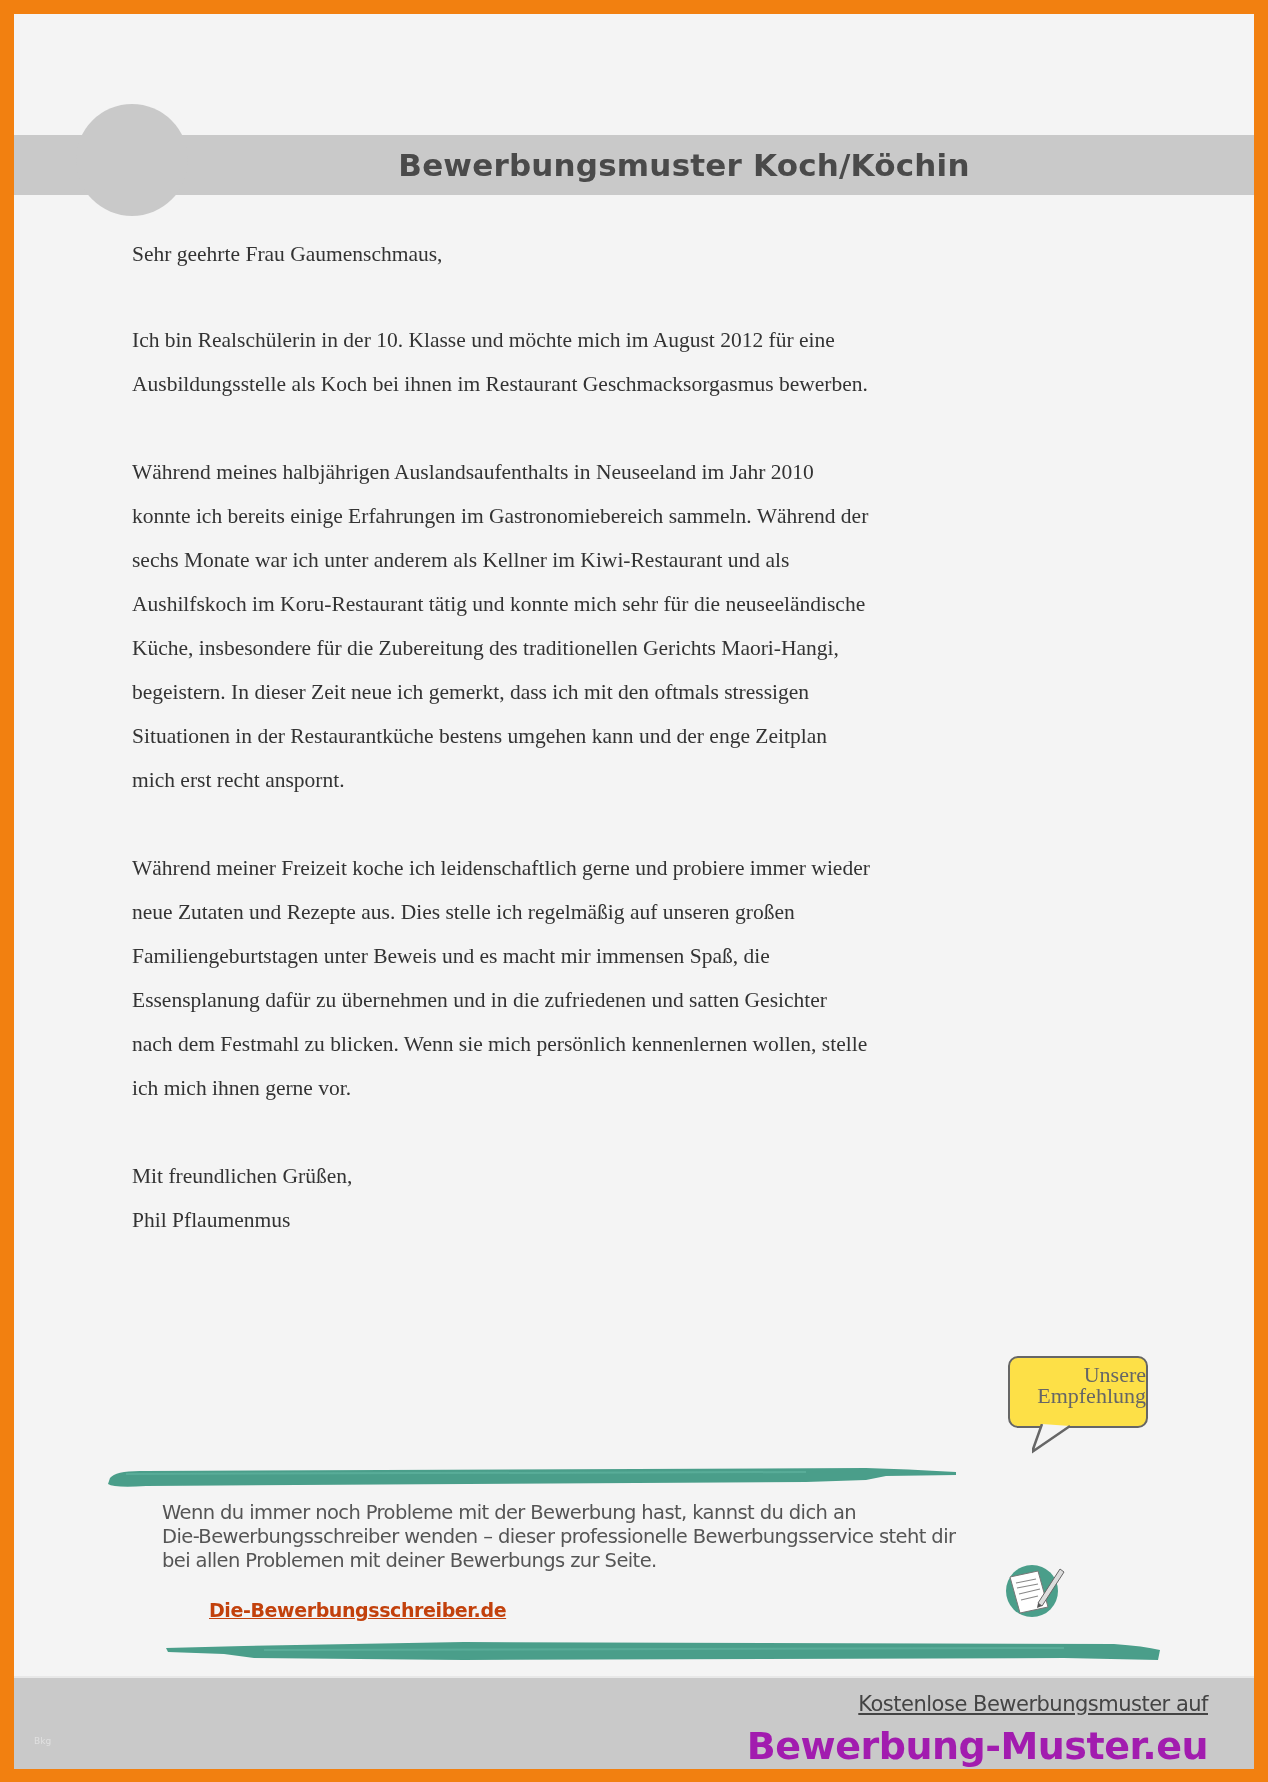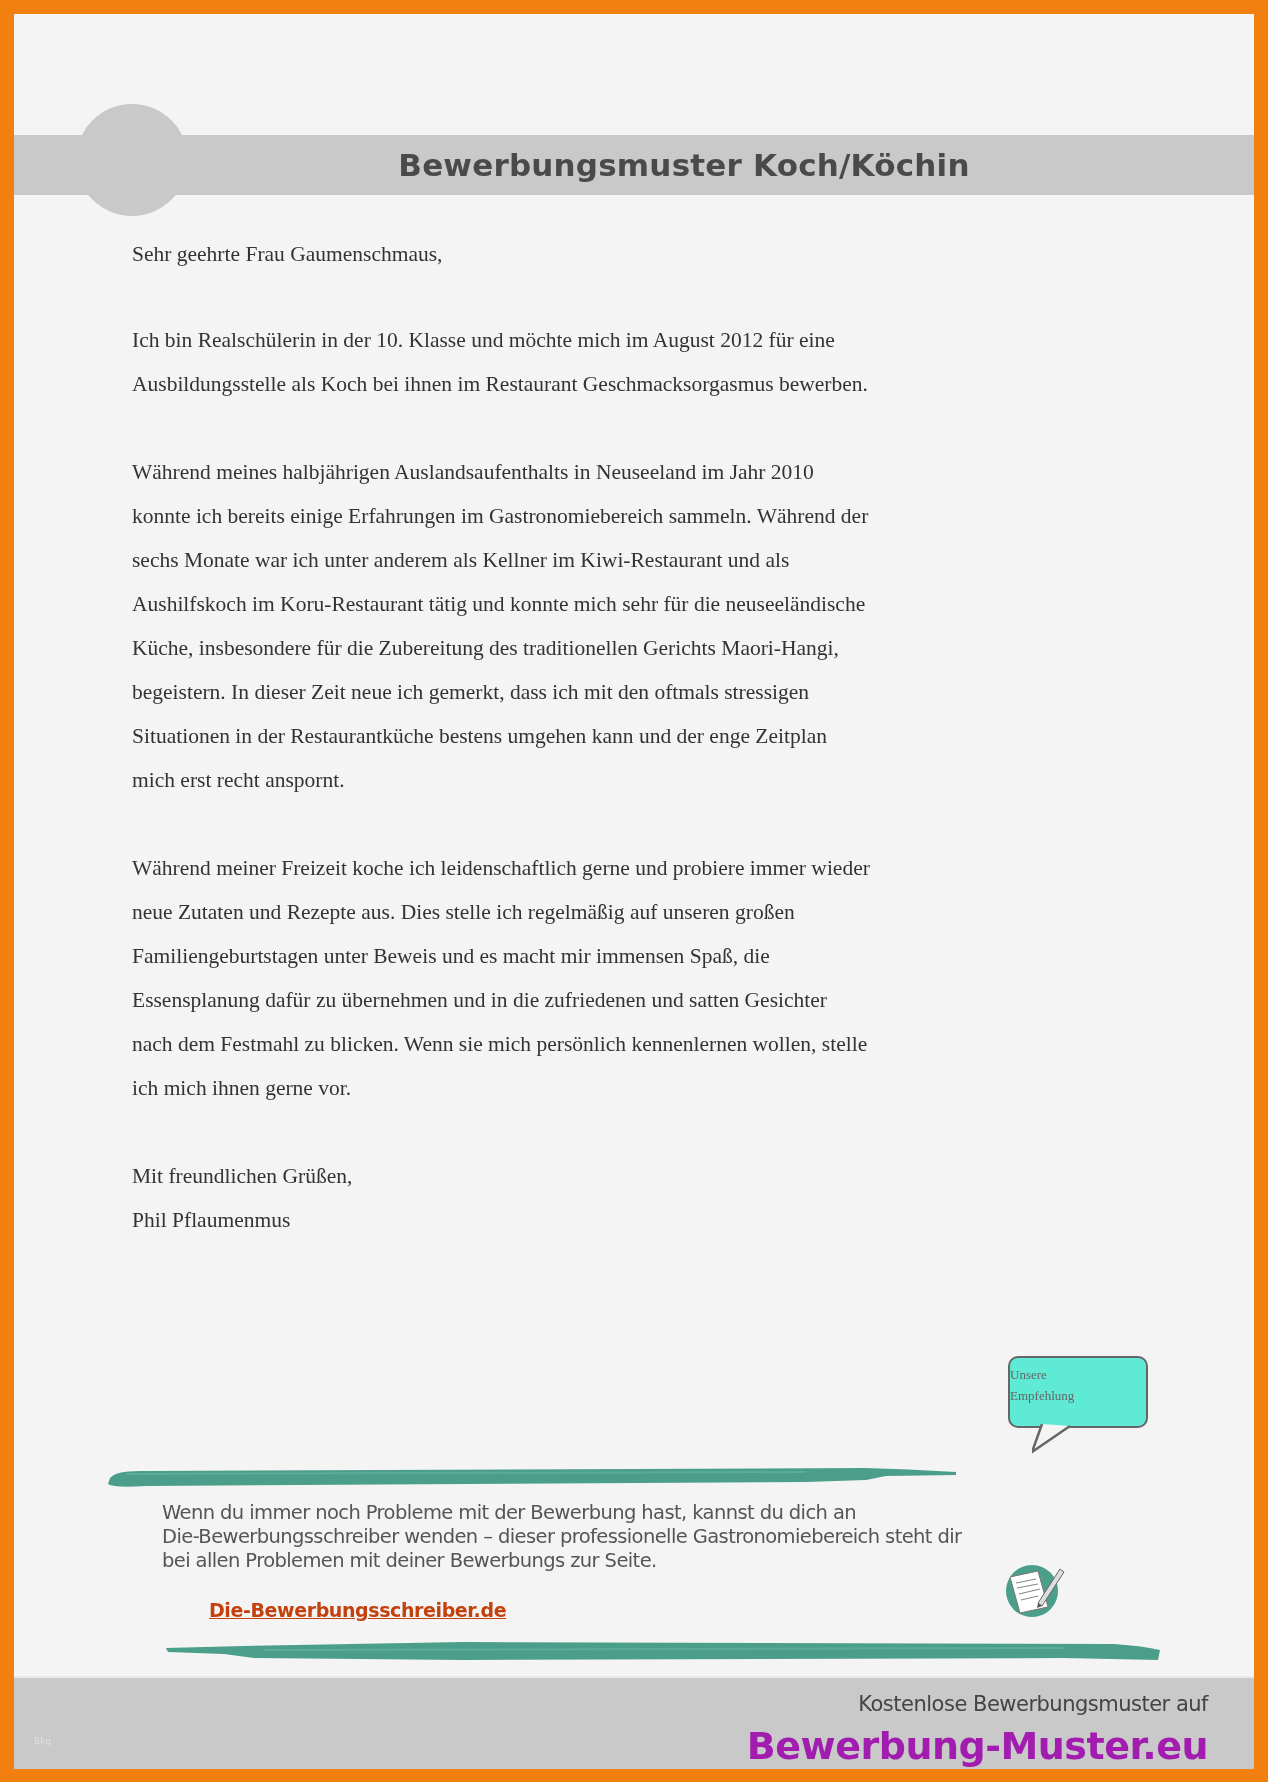--- a/index.html
+++ b/index.html
@@ -4,29 +4,29 @@
 <style>
   html, body { margin: 0; padding: 0; }
   body { width: 1268px; height: 1782px; position: relative; overflow: hidden; background: #f28010; }
   .page { position: absolute; left: 14px; top: 14px; width: 1240px; height: 1755px; background: #f4f4f4; overflow: hidden; }
   .header-band { position: absolute; left: 0; top: 121px; width: 1240px; height: 60px; background: #c9c9c9; }
   .header-circle { position: absolute; left: 62px; top: 90px; width: 112px; height: 112px; border-radius: 50%; background: #c9c9c9; }
   .title { position: absolute; left: 0; top: 121px; width: 1240px; height: 76px; line-height: 60px; padding-left: 100px; box-sizing: border-box; text-align: center;
     font-family: "DejaVu Sans", sans-serif; font-weight: bold; font-size: 31px; color: #4a4a4a; letter-spacing: 0.2px; }
   .letter { position: absolute; left: 118px; top: 0; width: 1000px; font-family: "Liberation Serif", serif; font-size: 21.5px; color: #333; }
   .line { position: absolute; left: 0; white-space: nowrap; }
-  .bubble { position: absolute; left: 994px; top: 1342px; width: 140px; height: 72px; border: 2.5px solid #666; border-radius: 10px; background: #5eead4; box-sizing: border-box;
-    font-family: "Liberation Serif", serif; font-size: 13px; color: #666; text-align: left; line-height: 21px; padding-top: 6px; }
+  .bubble { position: absolute; left: 994px; top: 1342px; width: 140px; height: 72px; border: 2.5px solid #666; border-radius: 10px; background: #fde047; box-sizing: border-box;
+    font-family: "Liberation Serif", serif; font-size: 22px; color: #666; text-align: right; line-height: 21px; padding-top: 6px; }
   .bubble-tail { position: absolute; left: 1018px; top: 1410px; width: 50px; height: 30px; }
   .stroke { position: absolute; }
   .promo-text { position: absolute; left: 148px; top: 1487px; font-family: "DejaVu Sans", sans-serif; font-size: 19.5px; color: #555; line-height: 24px; letter-spacing: -0.6px; }
   .promo-link { position: absolute; left: 195px; top: 1585px; font-family: "DejaVu Sans", sans-serif; font-weight: bold; font-size: 19px; color: #c2410c; text-decoration: underline; letter-spacing: -0.4px; }
   .doc-icon { position: absolute; left: 988px; top: 1543px; width: 64px; height: 64px; }
   .footer-band { position: absolute; left: 0; top: 1662px; width: 1240px; height: 93px; background: #c9c9c9; border-top: 2px solid #e8e8e8; box-sizing: border-box; }
-  .footer-small { position: absolute; right: 46px; top: 1678px; font-family: "DejaVu Sans", sans-serif; font-size: 21px; color: #444; letter-spacing: -0.5px; }
+  .footer-small { position: absolute; right: 46px; top: 1678px; font-family: "DejaVu Sans", sans-serif; font-size: 21px; color: #444; letter-spacing: -0.5px; text-decoration: underline; }
   .footer-big { position: absolute; right: 46px; top: 1710px; font-family: "DejaVu Sans", sans-serif; font-weight: bold; font-size: 38px; color: #a21caf; letter-spacing: -0.5px; }
   .footer-tag { position: absolute; left: 20px; top: 1722px; font-family: "DejaVu Sans", sans-serif; font-size: 9px; color: #e0e0e0; }
 </style>
 </head>
 <body>
 
 <div class="page">
   <div class="header-band"></div>
   <div class="header-circle"></div>
   <div class="title">Bewerbungsmuster Koch/Köchin</div>
@@ -65,21 +65,21 @@
     <path d="M10 0 L0 28 L38 2" fill="#f4f4f4" stroke="#666" stroke-width="2.5" stroke-linejoin="miter"></path>
   </svg>
 
   <svg class="stroke" style="left:92px; top:1450px" width="860" height="28" viewBox="0 0 860 28">
     <path d="M4 14 Q10 6 40 7 L760 4 Q800 5 850 8 L850 11 L780 12 L760 16 L700 18 L40 22 Q8 24 2 20 Z" fill="#4a9e8a"></path>
     <path d="M20 10 L700 8" stroke="#5fb39f" stroke-width="2" opacity="0.7"></path>
   </svg>
 
   <div class="promo-text">
     <div>Wenn du immer noch Probleme mit der Bewerbung hast, kannst du dich an</div>
-    <div>Die-Bewerbungsschreiber wenden – dieser professionelle Gastronomiebereich steht dir</div>
+    <div>Die-Bewerbungsschreiber wenden – dieser professionelle Bewerbungsservice steht dir</div>
     <div>bei allen Problemen mit deiner Bewerbungs zur Seite.</div>
   </div>
 
   <svg class="doc-icon" viewBox="0 0 64 64">
     <circle cx="30" cy="34" r="26" fill="#4a9e8a"></circle>
     <path d="M8 20 L36 14 L46 50 L18 56 Z" fill="#ffffff" stroke="#777" stroke-width="1"></path>
     <path d="M14 26 L34 22 M15 31 L36 27 M17 37 L38 32 M19 43 L36 39" stroke="#888" stroke-width="1.2"></path>
     <path d="M36 46 L58 12 L62 15 L40 49 Z" fill="#dddddd" stroke="#666" stroke-width="1"></path>
     <path d="M36 46 L35 51 L40 49" fill="#555"></path>
   </svg>

